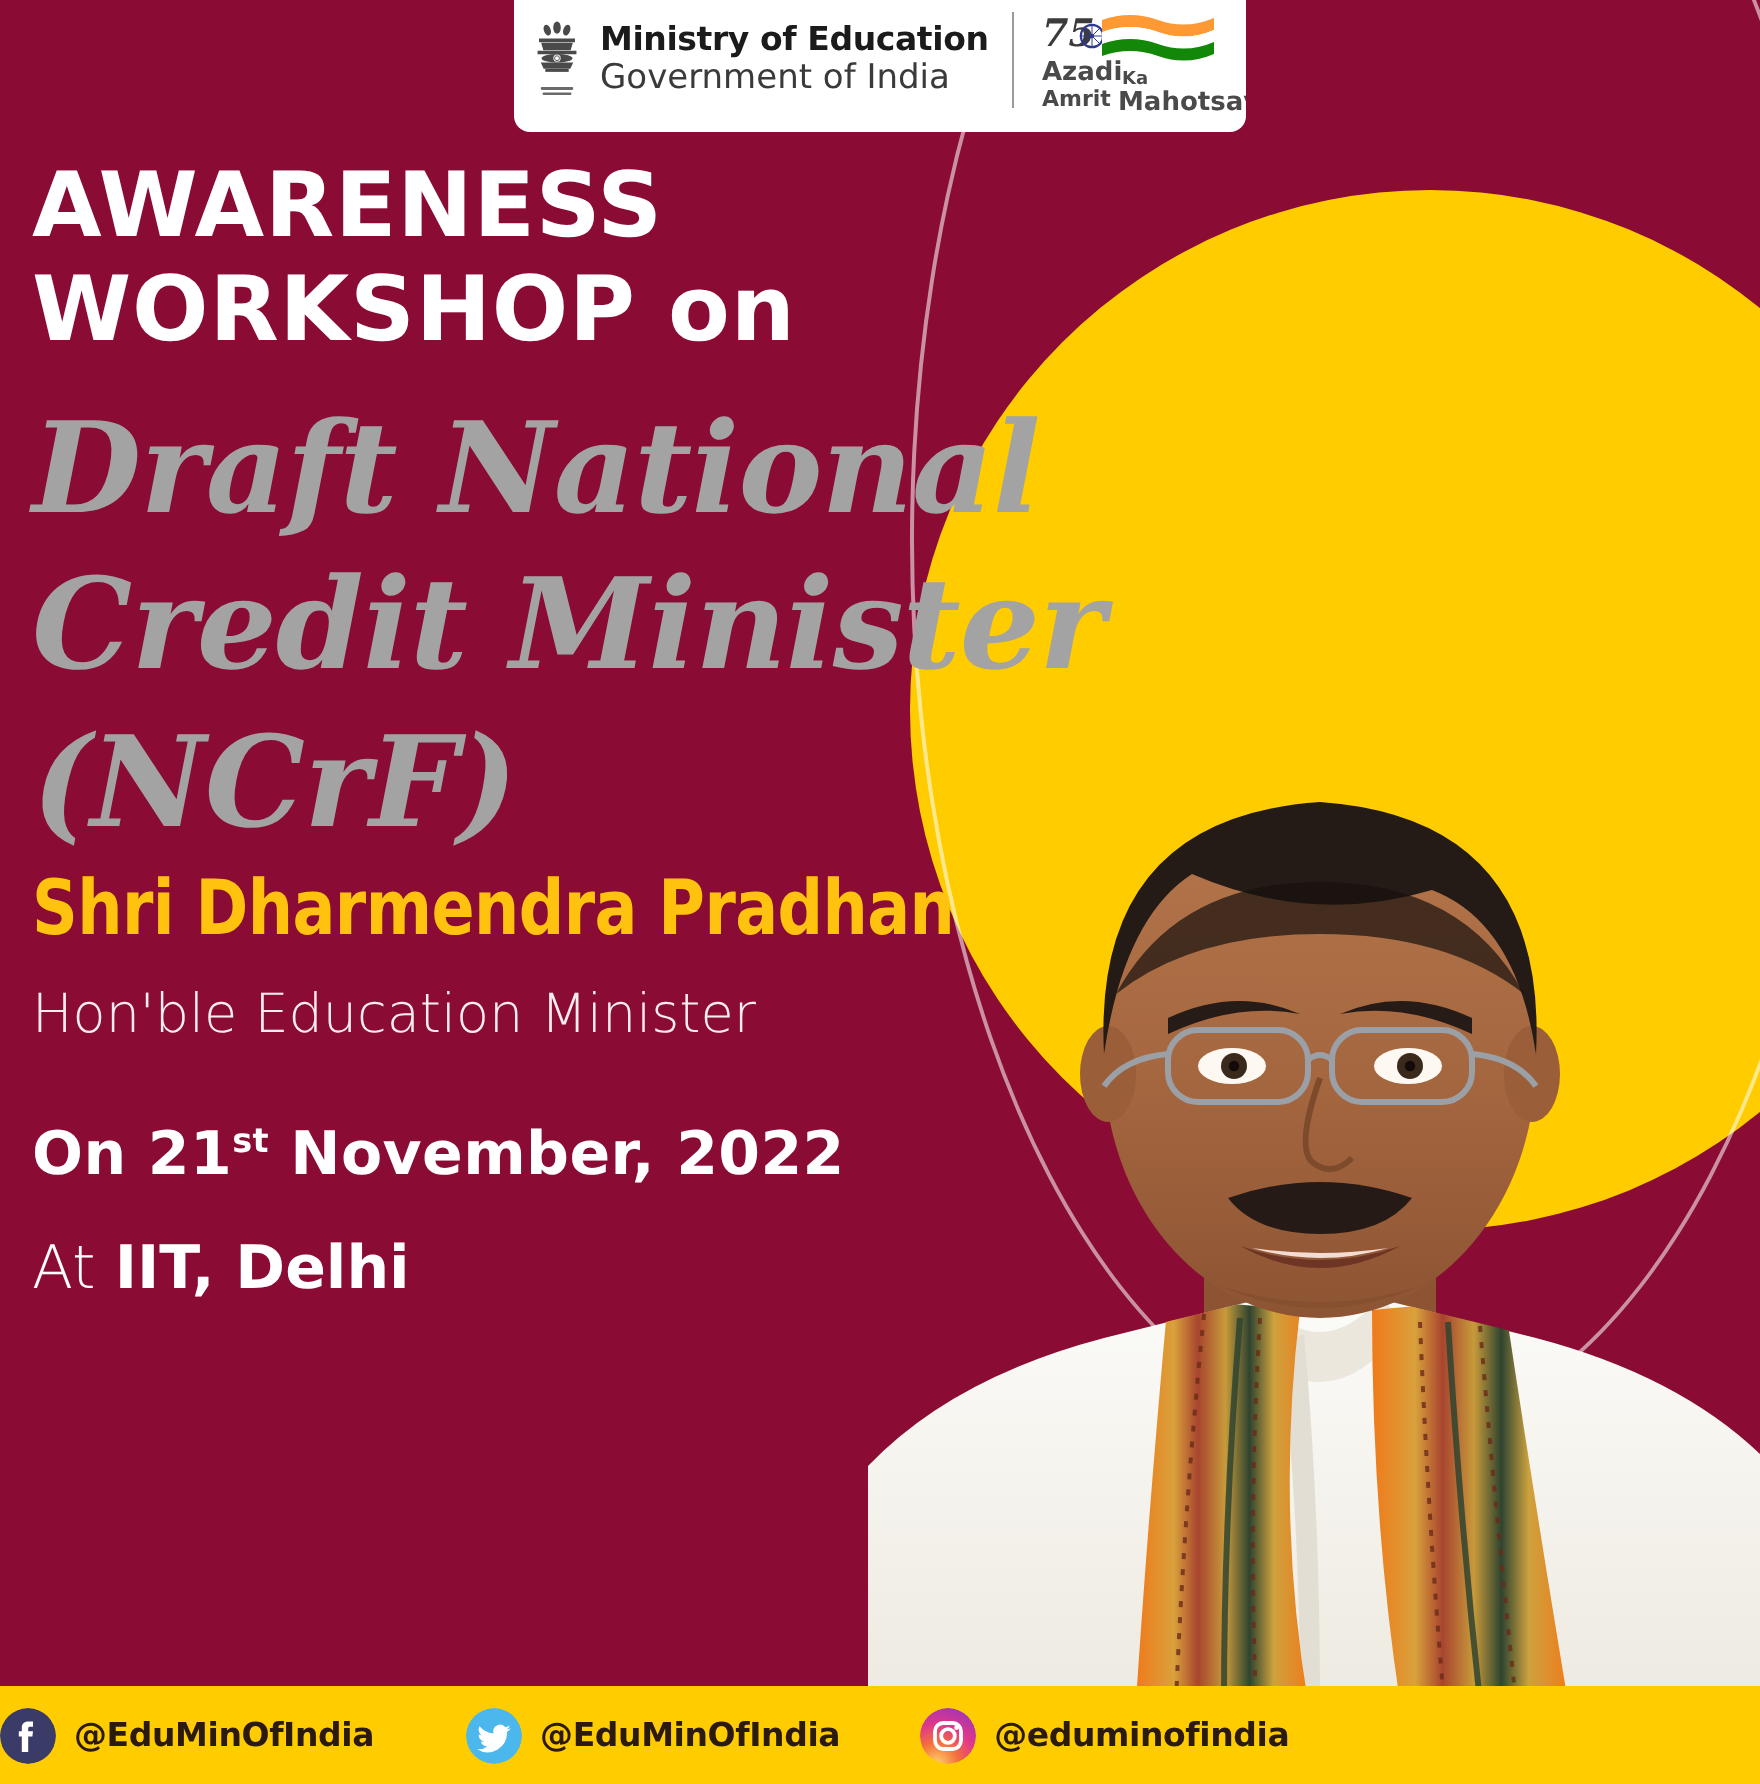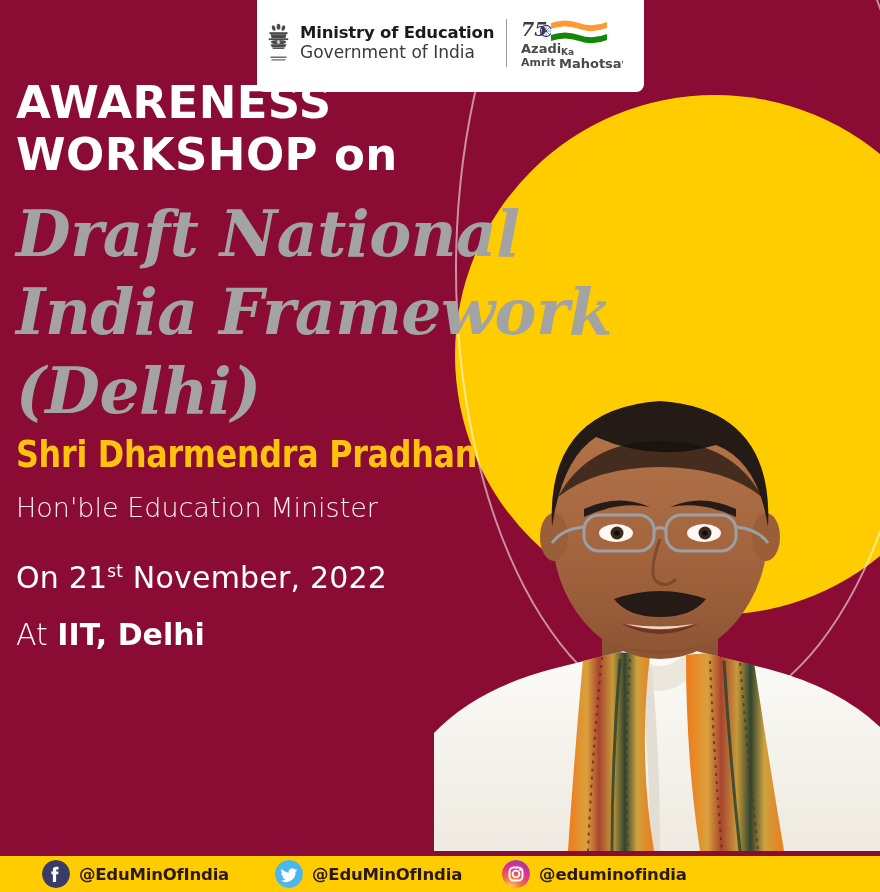--- a/index.html
+++ b/index.html
@@ -64,23 +64,23 @@
   .stripe.shorter{ height: 70px; }
   .banner-card {
     flex: 1;
     background: #FFFFFF;
     border-bottom-left-radius: 8px;
     border-bottom-right-radius: 8px;
     display: flex;
     align-items: center;
     justify-content: center;
     gap: 12px;
-    padding: 0 21px 6px 8px;
+    padding: 0 0 6px 8px;
     box-sizing: border-box;
-    height: 92px;
+    height: 66px;
   }
   .moe-block {
     display: flex;
     align-items: center;
     gap: 8px;
   }
   .emblem {
     width: 27px;
     height: 46px;
     display: block;
@@ -170,21 +170,21 @@
     color: #F7EDF0;
     font-family: "DejaVu Sans", sans-serif;
     font-weight: 300;
     font-size: 27px;
     line-height: 1.42;
     margin: 12px 0 0 0;
   }
   .when {
     color: #ffffff;
     font-family: "DejaVu Sans", sans-serif;
-    font-weight: 400;
+    font-weight: 700;
     font-size: 30px;
     line-height: 1.1;
     margin: 34px 0 0 0;
     letter-spacing: 0.2px;
   }
   .when sup {
     font-size: 0.56em;
     vertical-align: super;
     line-height: 0;
   }
@@ -208,28 +208,27 @@
     z-index: 25;
   }
   .portrait svg { display: block; }
 
   
   .footer {
     position: absolute;
     left: 0;
     bottom: 0;
     width: 880px;
-    height: 36px;
+    height: 49px;
     background: #FFCC00;
     z-index: 40;
     display: flex;
     align-items: center;
     justify-content: flex-start;
     box-sizing: border-box;
-    padding-left: 42px;
   }
   .social {
     display: flex;
     align-items: center;
     gap: 9px;
   }
   .social + .social { margin-left: 46px; }
   .social.s-tw + .social { margin-left: 40px; }
   .sicon {
     width: 28px;
@@ -408,22 +407,22 @@
   <div class="content">
 
     <h1 class="headline">
       <span>AWARENESS</span><br>
       <span>WORKSHOP</span>
       <span class="on">on</span>
     </h1>
 
     <div class="title">
       <div>Draft National</div>
-      <div>India Framework</div>
-      <div>(Delhi)</div>
+      <div>Credit Minister</div>
+      <div>(NCrF)</div>
     </div>
 
     <div class="chief-name">Shri Dharmendra Pradhan</div>
 
     <div class="desig">
       <div>Hon'ble Education Minister</div>
     </div>
 
     <div class="when">
       <span>On</span>

